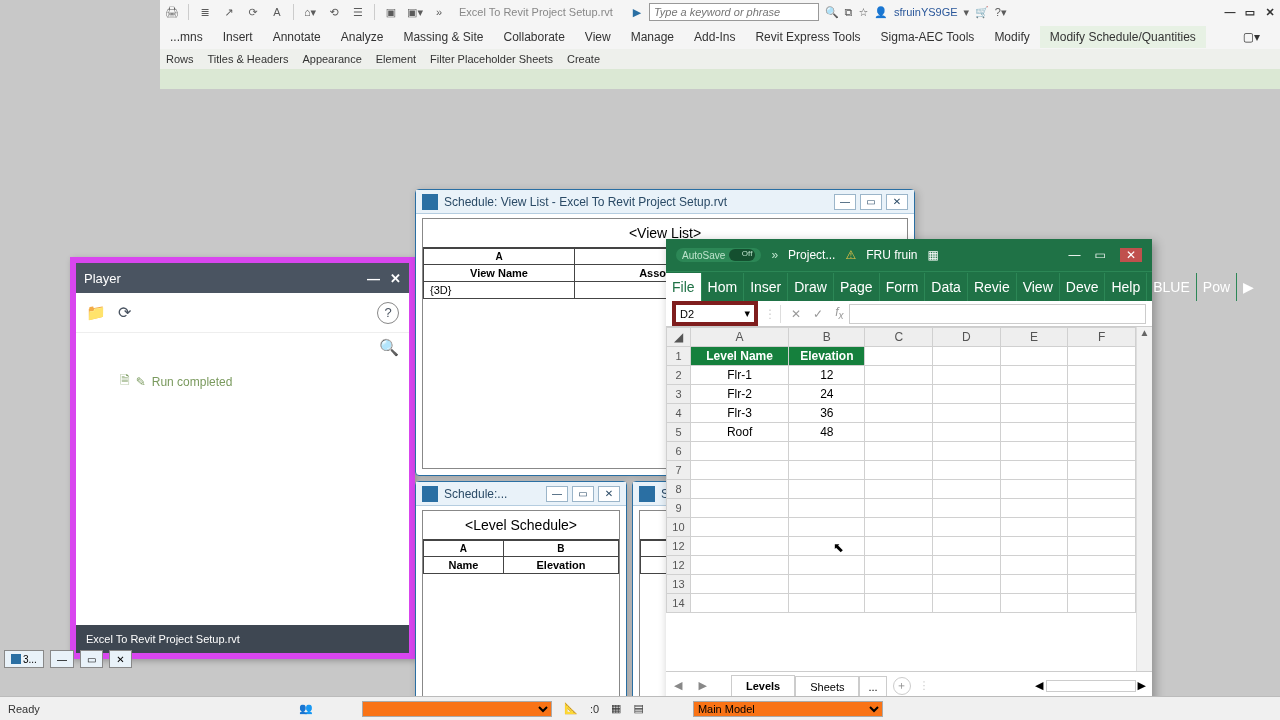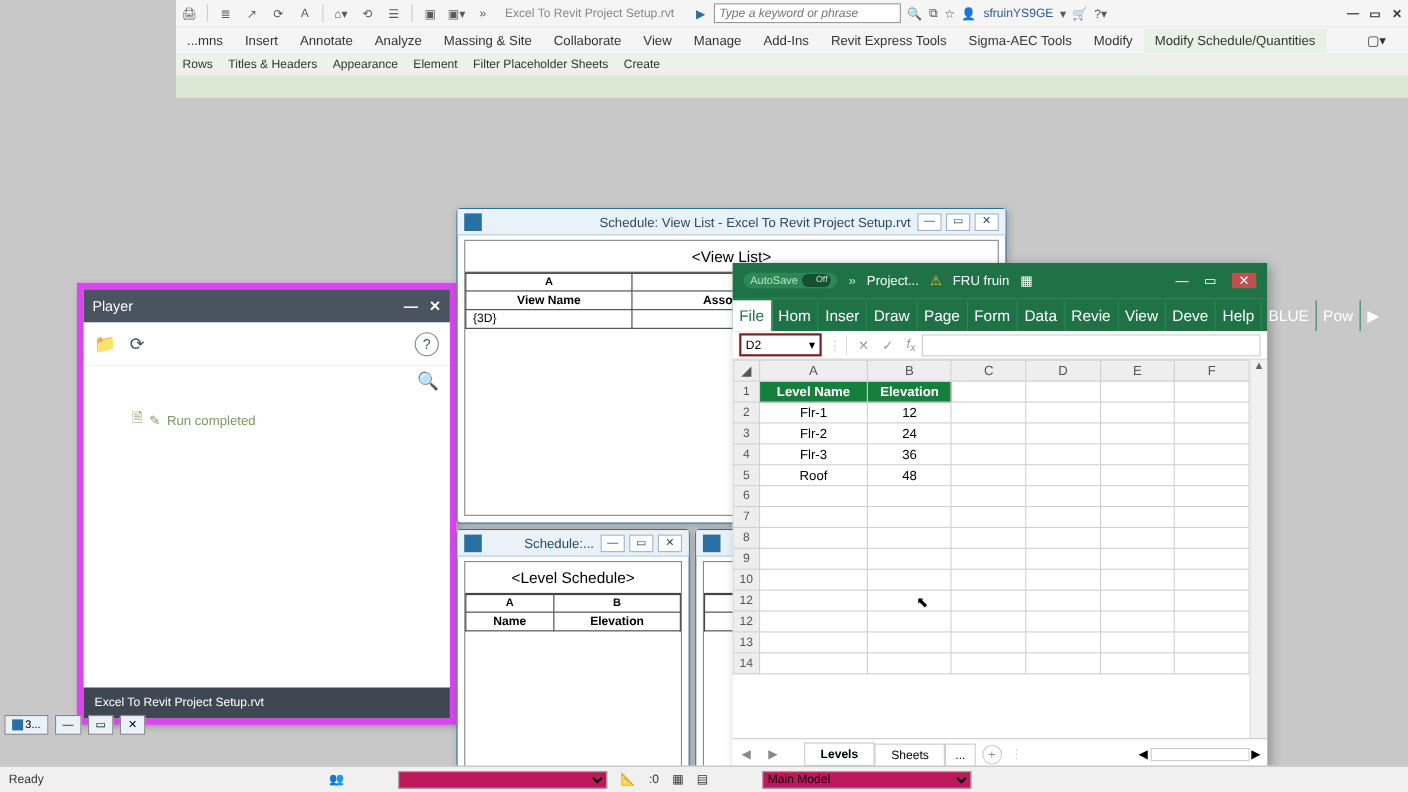--- a/index.html
+++ b/index.html
@@ -40,21 +40,21 @@
 .dplayer .item { padding: 8px 14px; }
 .dplayer .item .h { font-size: 15px; color: #333; display:flex; align-items:center; gap:8px;}
 .dplayer .item .h .circle { width:22px; height:22px; border:3px solid #999; border-radius:50%; }
 .dplayer .item .sub { font-size: 12px; color: #7a9a5e; margin-left: 30px; margin-top:2px; display:flex; align-items:center; gap:6px;}
 .dplayer .footer { position:absolute; bottom:0; left:0; right:0; height:28px; background:#3e4752; color:#fff; font-size:11px; display:flex; align-items:center; padding:0 10px;}
 
 
 .revitwin { position: absolute; background: #fff; border: 1px solid #2a6fa3; border-radius: 4px; box-shadow: 2px 2px 8px rgba(0,0,0,.2);}
 .revitwin .tb { height: 24px; background: #e9f2f9; border-bottom:1px solid #b5cde0; display:flex; align-items:center; padding:0 6px; font-size:12px; color:#2a4a66; gap:6px;}
 .revitwin .tb .ico { width:16px; height:16px; background:#2a6fa3; display:inline-block; }
-.revitwin .tb .title { flex:1;text-align:right; }
+.revitwin .tb .title { flex:1; }
 .revitwin .tb .wc { display:flex; gap:4px; }
 .revitwin .tb .wc span { width:22px; height:16px; border:1px solid #9bb5c9; background:#fff; font-size:10px; text-align:center; line-height:14px; cursor:default;}
 .revitwin .inner { position:absolute; top:28px; left:6px; right:6px; bottom:6px; border:1px solid #888; background:#fff;}
 .revitwin table { width:100%; border-collapse:collapse; font-size:11px; }
 .revitwin th, .revitwin td { border:1px solid #444; padding:2px 6px; text-align:center; }
 .revitwin .caption { text-align:center; font-size:14px; padding:6px; border-bottom:1px solid #444;}
 .revitwin .colhead { font-size:10px; }
 
 .win1 { left: 415px; top: 100px; width: 500px; height: 287px; }
 .win2 { left: 415px; top: 392px; width: 212px; height: 277px; }
@@ -65,21 +65,21 @@
 .excel .etitle { height:32px; background:#1f7246; color:#fff; display:flex; align-items:center; padding:0 10px; gap:10px;}
 .excel .etitle .autosave { background:#2c8756; border-radius:10px; padding:1px 6px; font-size:10px; color:#bde3cc; display:flex; align-items:center; gap:4px;}
 .excel .etitle .autosave .toggle { width:26px; height:12px; background:#144f2f; border-radius:6px; position:relative;}
 .excel .etitle .autosave .toggle::after { content:"Off"; font-size:8px; color:#bde3cc; position:absolute; right:3px; top:0;}
 .excel .etitle .icons { margin-left:auto; display:flex; gap:14px;}
 .excel .etitle .icons span { cursor:default; }
 .excel .eribbon { height:30px; background:#1f7246; border-top:1px solid #2c8756; display:flex; align-items:center; color:#fff; font-size:14px; }
 .excel .eribbon span { padding:6px 6px; border-right:1px solid #2c8756; }
 .excel .eribbon span.active { background:#fff; color:#1f7246; }
 .excel .fx { height:26px; display:flex; align-items:center; border-bottom:1px solid #ccc;}
-.excel .fx .nb { width:75px; border:2px solid #7f1d1d; margin:2px 6px; padding:2px 4px; font-size:11px; display:flex; justify-content:space-between; align-items:center;}
+.excel .fx .nb { width:86px; border:4px solid #7f1d1d; margin:2px 6px; padding:2px 4px; font-size:11px; display:flex; justify-content:space-between; align-items:center;}
 .excel .fx .sep { width:1px; height:18px; background:#ddd; margin:0 4px;}
 .excel .fx .btn { color:#999; padding:0 6px; }
 .excel .fx .fxinput { flex:1; border:1px solid #ccc; margin:2px 6px 2px 0; height:20px;}
 
 .excel .sheet { position:absolute; top:88px; left:0; right:16px; bottom:46px; overflow:hidden;}
 .excel .grid { border-collapse:collapse; width: calc(100% - 0px);}
 .excel .grid th, .excel .grid td { border:1px solid #d0d0d0; height:19px; font-size:12px; text-align:center; }
 .excel .grid th { background:#eeeeee; font-weight:normal; color:#555; }
 .excel .grid th.corner { width:22px; background:#eeeeee;}
 .excel .grid td.rowh { background:#eeeeee; width:22px; color:#555; font-size:11px;}
@@ -97,21 +97,21 @@
 .excel .statusbar .views { margin-left:auto; display:flex; gap:6px; align-items:center;}
 .excel .statusbar .zoomtrack { width:90px; height:3px; background:#bbb; position:relative;}
 .excel .statusbar .zoomtrack::after { content:""; position:absolute; left:40px; top:-3px; width:8px; height:8px; background:#888;}
 
 
 .taskbar { position:absolute; left:0; bottom:24px; height:22px; display:flex; align-items:center; gap:6px; padding-left:4px;}
 .taskbar .mini { border:1px solid #888; background:#e9f2f9; padding:0 6px; height:18px; font-size:10px; display:flex; align-items:center; gap:2px;}
 
 
 .status { position:absolute; left:0; right:0; bottom:0; height:24px; background:#f0f0f0; border-top:1px solid #bbb; display:flex; align-items:center; font-size:11px; padding:0 8px; gap:12px; color:#333;}
-.status select { font-size:11px; border:1px solid #aaa; background:#be185d;margin-left:37px;}
+.status select { font-size:11px; border:1px solid #aaa; background:#f97316;margin-left:37px;}
 .status .sp { flex:0 0 auto;}
 .cursor { position:absolute; left:833px; top:451px; font-size:13px; color:#000; pointer-events:none;}
 </style>
 </head>
 <body>
 
 <div class="quick">
   <span class="icon">🖨</span>
   <span class="divider"></span>
   <span class="icon">≣</span>

